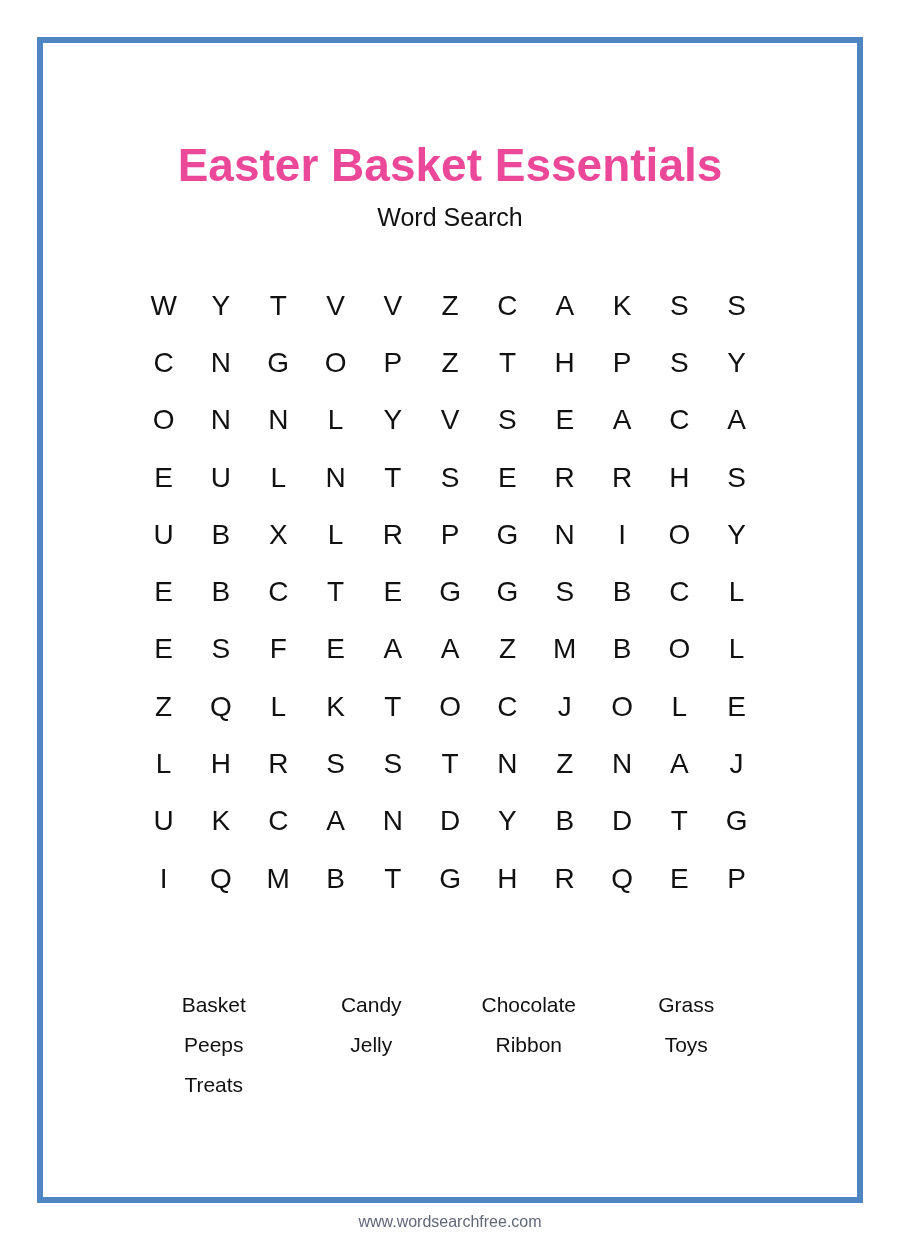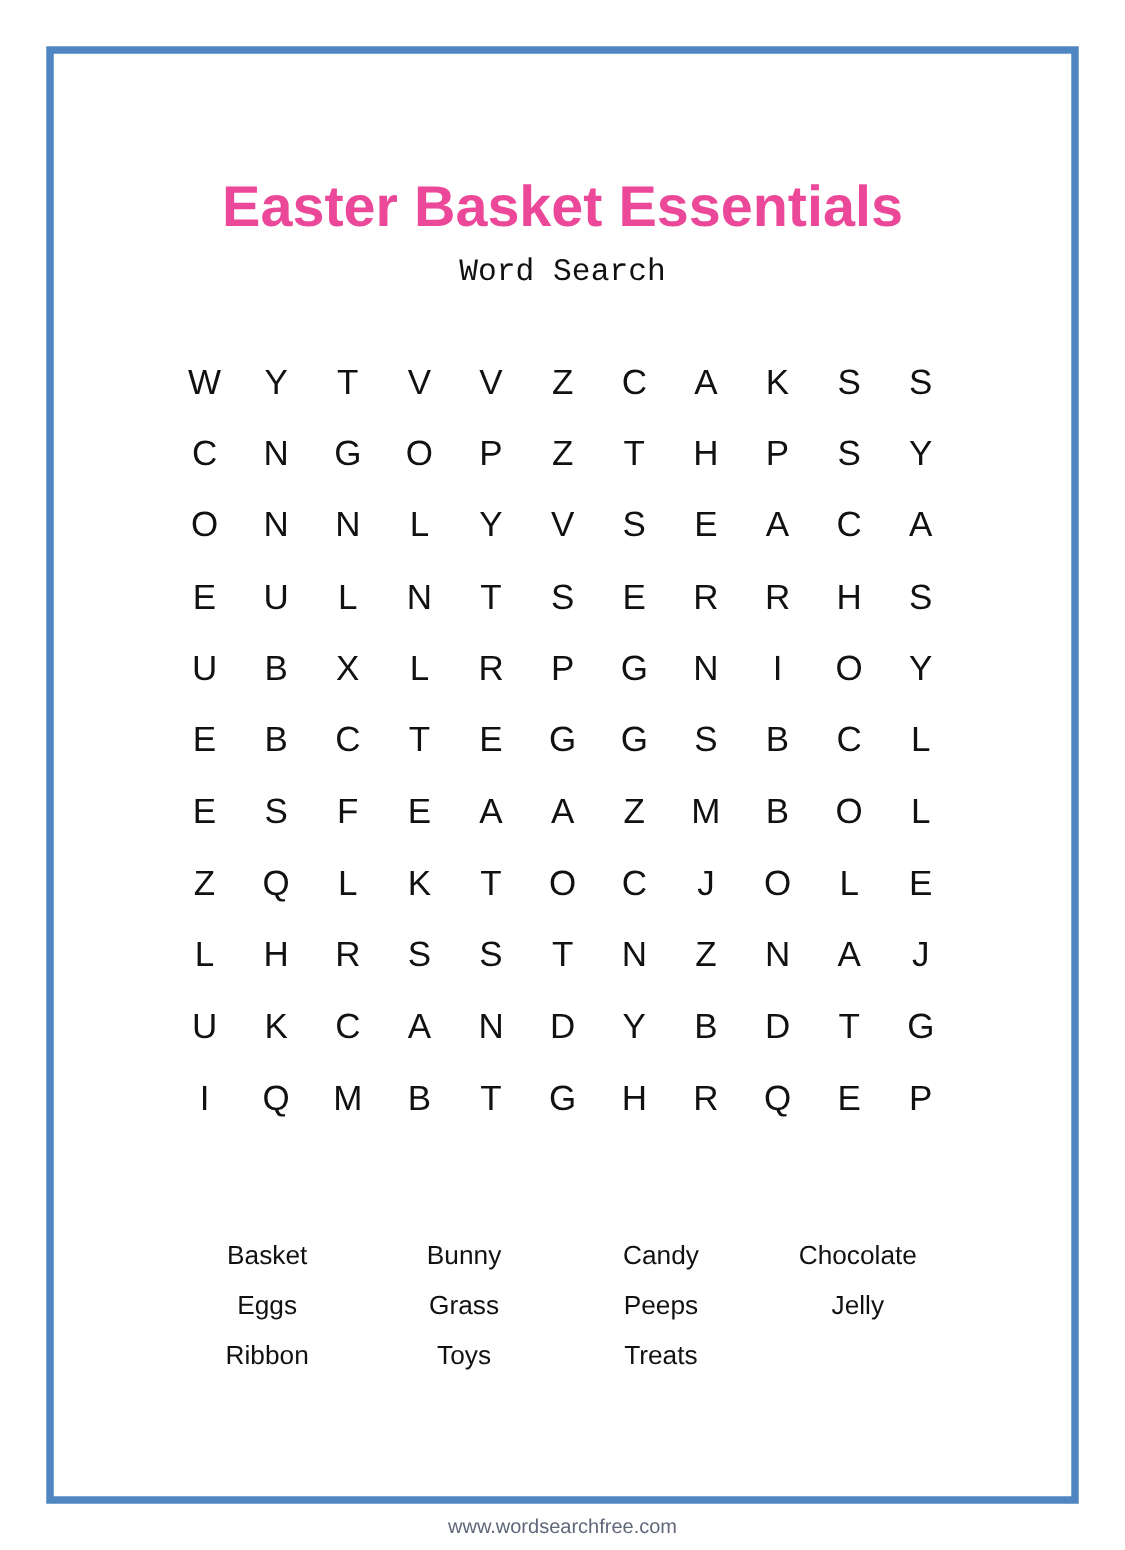--- a/index.html
+++ b/index.html
@@ -13,21 +13,21 @@
     .title {
       position: absolute; left: 0; right: 0; top: 138px;
       text-align: center;
       font-family: "Liberation Sans", sans-serif;
       font-weight: bold; font-size: 46px;
       color: #ec4899; letter-spacing: 0px;
     }
     .subtitle {
       position: absolute; left: 0; right: 0; top: 203px;
       text-align: center;
-      font-family: Liberation Mono, monospace;
+      font-family: Liberation Sans, sans-serif;
       font-size: 25px; color: #111;
     }
     .grid {
       position: absolute; left: 135px; top: 277px;
       width: 630px;
       display: grid;
       grid-template-columns: repeat(11, 57.3px);
       grid-auto-rows: 57.3px;
     }
     .cell {
@@ -183,24 +183,22 @@
     <div class="cell">G</div>
     <div class="cell">H</div>
     <div class="cell">R</div>
     <div class="cell">Q</div>
     <div class="cell">E</div>
     <div class="cell">P</div>
   </div>
 
 <div class="words" id="word-list">
     <div class="word">Basket</div>
-    <div class="word">Bunny</div>
     <div class="word">Candy</div>
     <div class="word">Chocolate</div>
-    <div class="word">Eggs</div>
     <div class="word">Grass</div>
     <div class="word">Peeps</div>
     <div class="word">Jelly</div>
     <div class="word">Ribbon</div>
     <div class="word">Toys</div>
     <div class="word">Treats</div>
   </div>
 
 <div class="footer">www.wordsearchfree.com</div>
 

